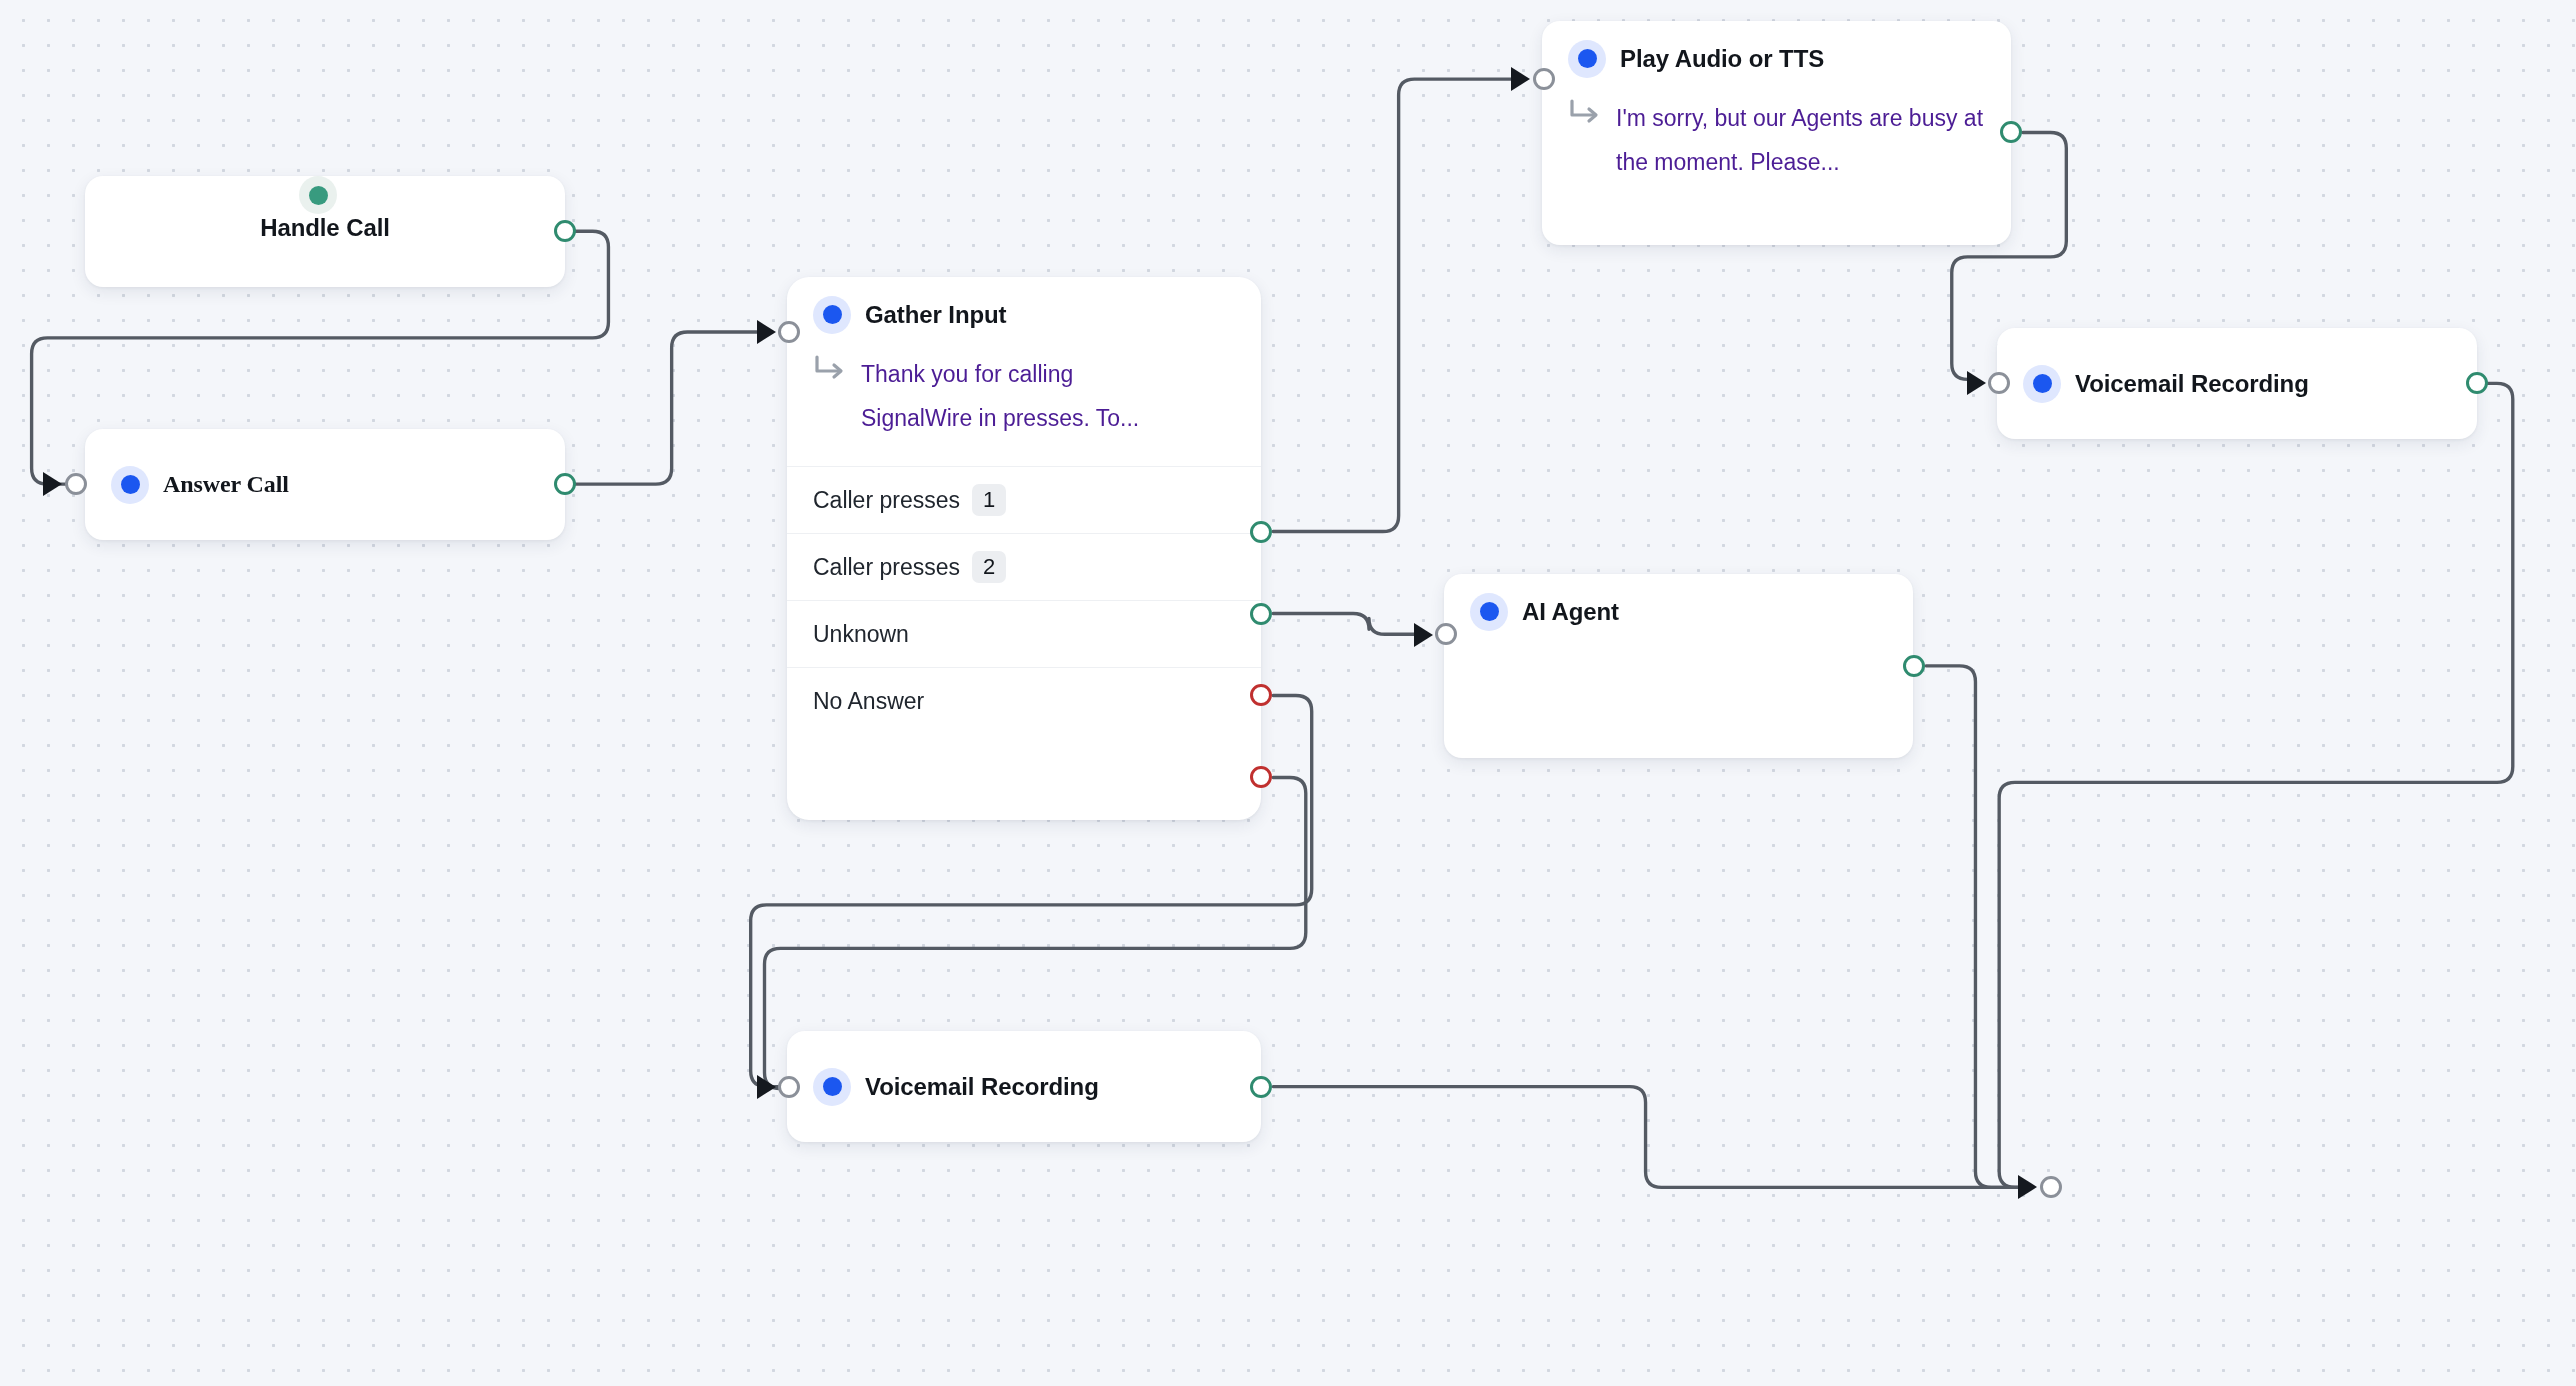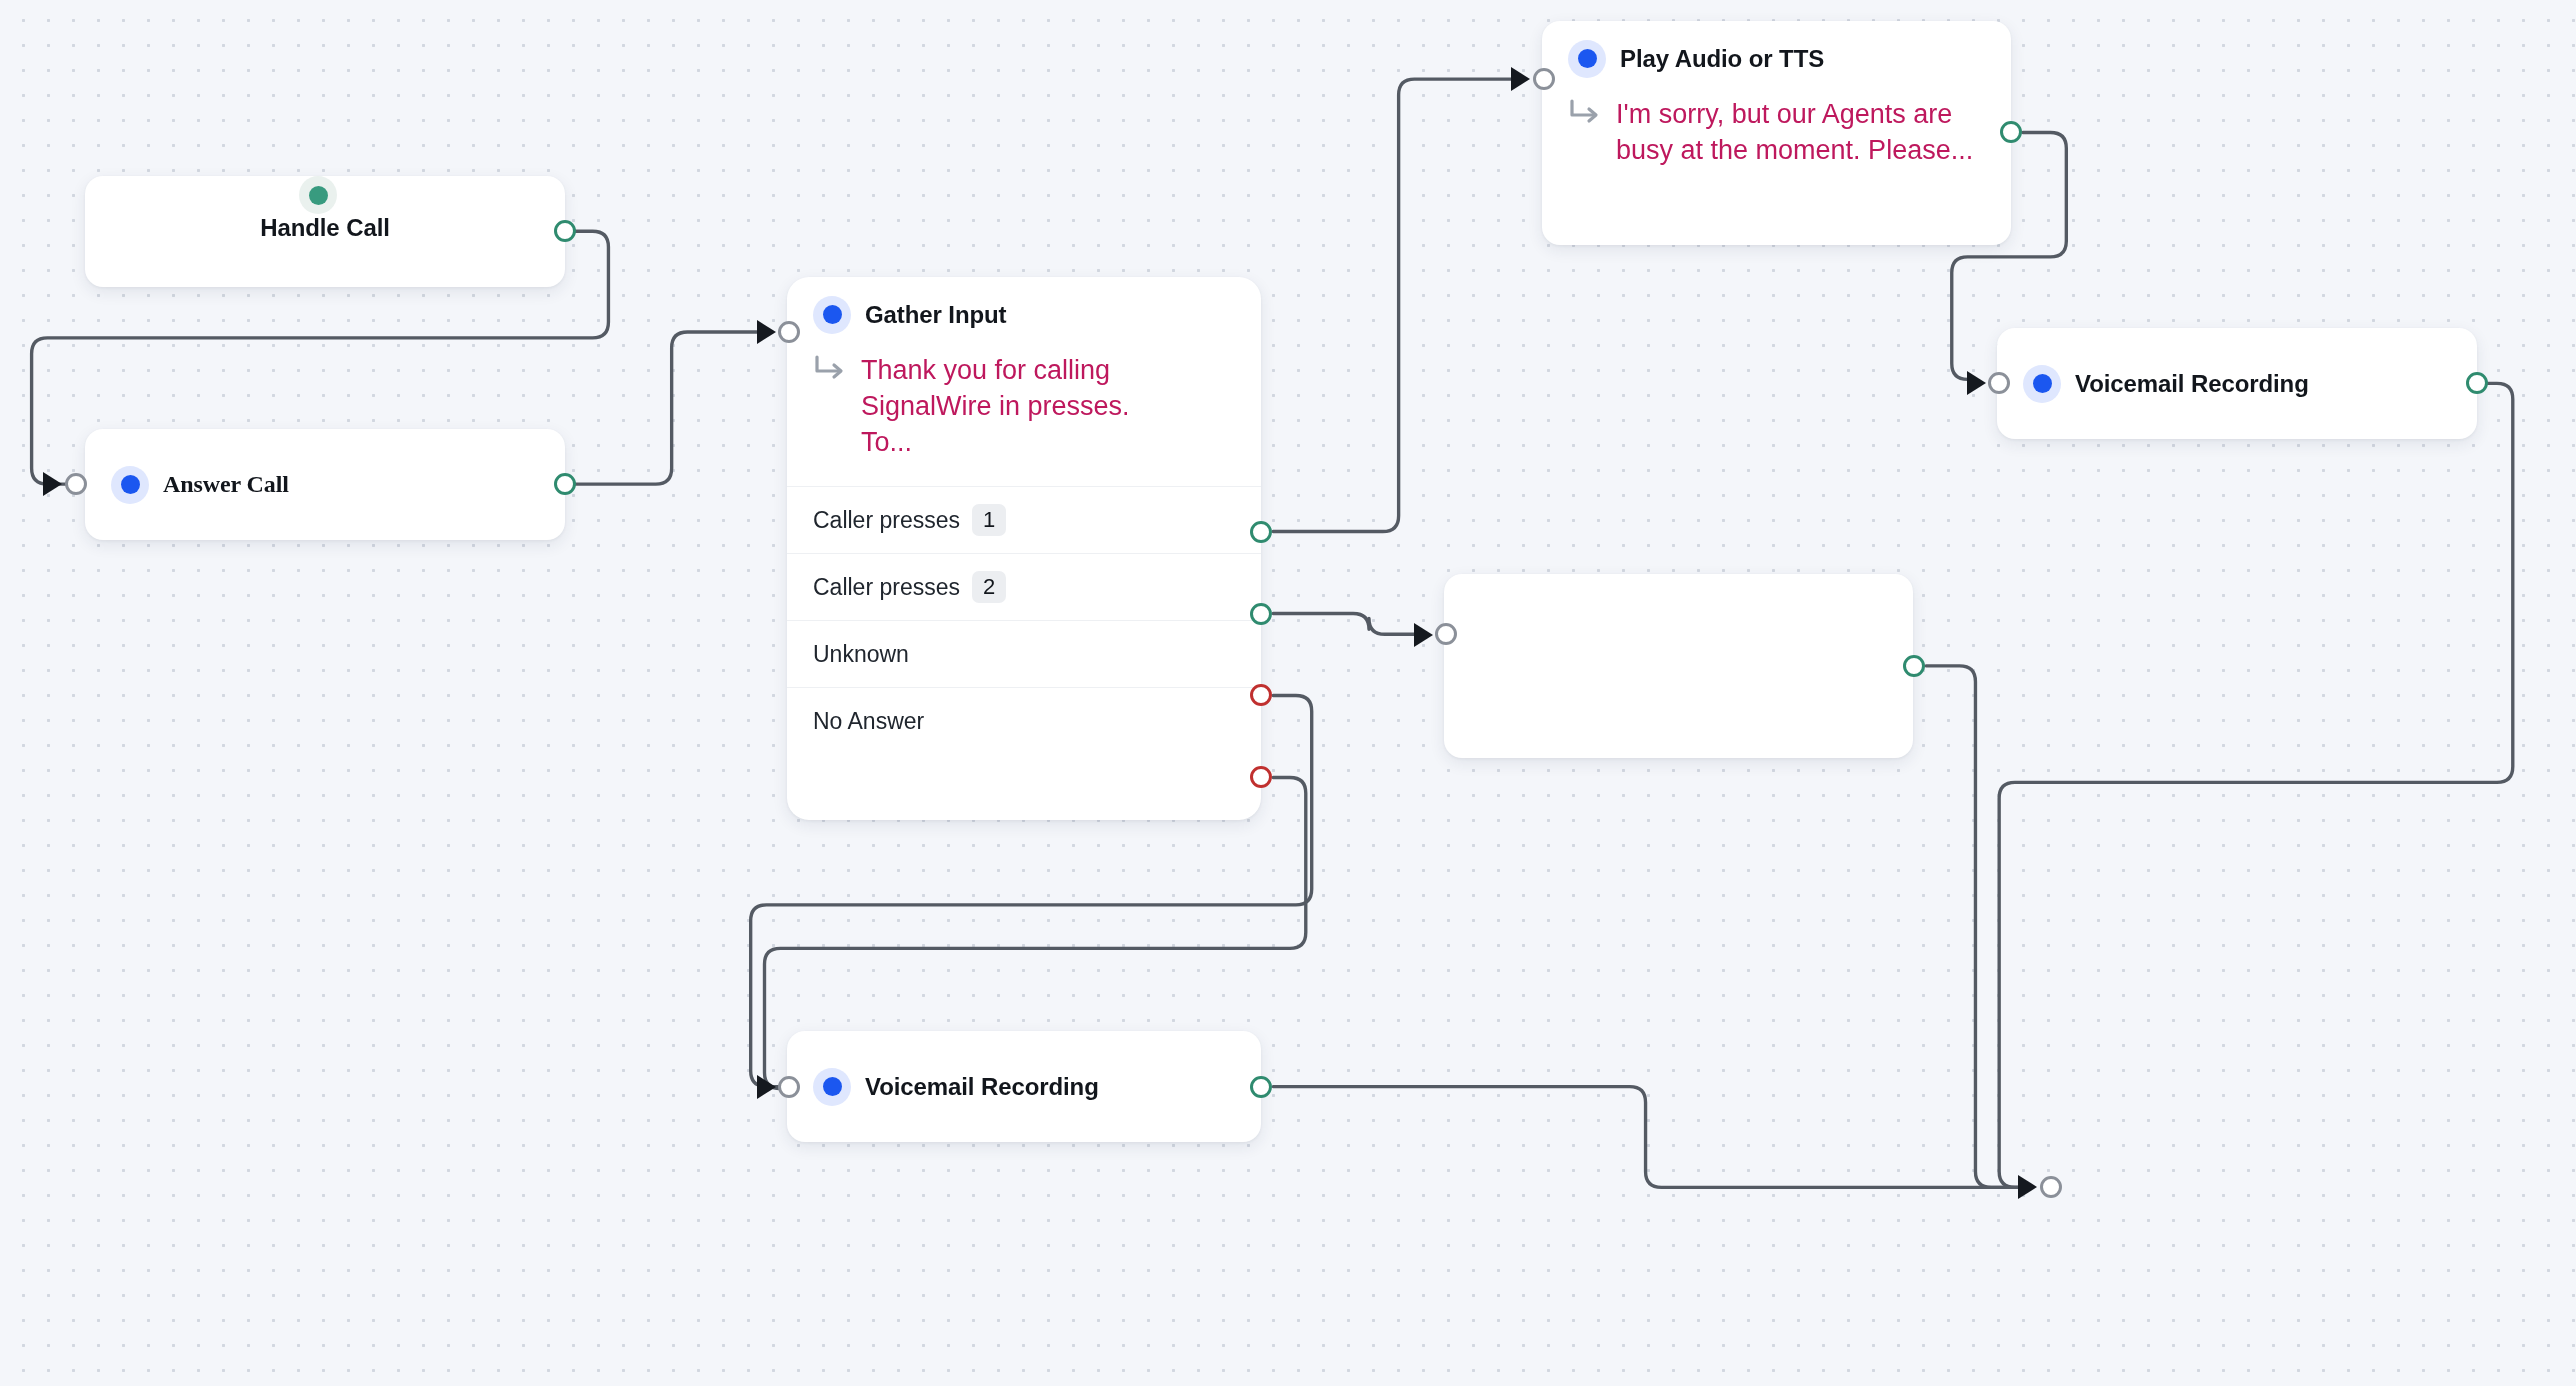--- a/index.html
+++ b/index.html
@@ -83,23 +83,23 @@
   .sub-arrow {
     flex: 0 0 34px;
     width: 34px;
     height: 30px;
     margin-right: 14px;
     margin-top: 2px;
     position: relative;
   }
   .sub-arrow svg { display: block; }
   .sub-text {
-    font-size: 27px;
-    line-height: 36px;
-    color: #be185d;
+    font-size: 23px;
+    line-height: 44px;
+    color: #4c1d95;
     max-width: 286px;
   }
   .sub-text.wide { max-width: 415px; }
   .opt-row {
     display: flex;
     align-items: center;
     height: 66px;
     padding: 0 26px;
     border-top: 1.6px solid #eef0f3;
     font-size: 23px;
@@ -252,20 +252,26 @@
           <i></i>
         </span>
       <span class="node-title">Voicemail Recording</span>
     </div>
   </div>
   <div class="arrowhead" style="left:1967px; top:371px;"></div>
   <div class="handle in-gray" style="left:1988px; top:372px;"></div>
   <div class="handle out-green" style="left:2466px; top:372px;"></div>
 
   <div class="node" style="left:1444px; top:574px; width:469px; height:184px;">
+    <div class="node-header">
+      <span class="node-dot dot-blue">
+          <i></i>
+        </span>
+      <span class="node-title">AI Agent</span>
+    </div>
   </div>
   <div class="arrowhead" style="left:1414px; top:623px;"></div>
   <div class="handle in-gray" style="left:1435px; top:623px;"></div>
   <div class="handle out-green" style="left:1903px; top:655px;"></div>
 
   <div class="node" style="left:787px; top:1031px; width:474px; height:111px;">
     <div class="node-header" style="height:111px;">
       <span class="node-dot dot-blue">
           <i></i>
         </span>

